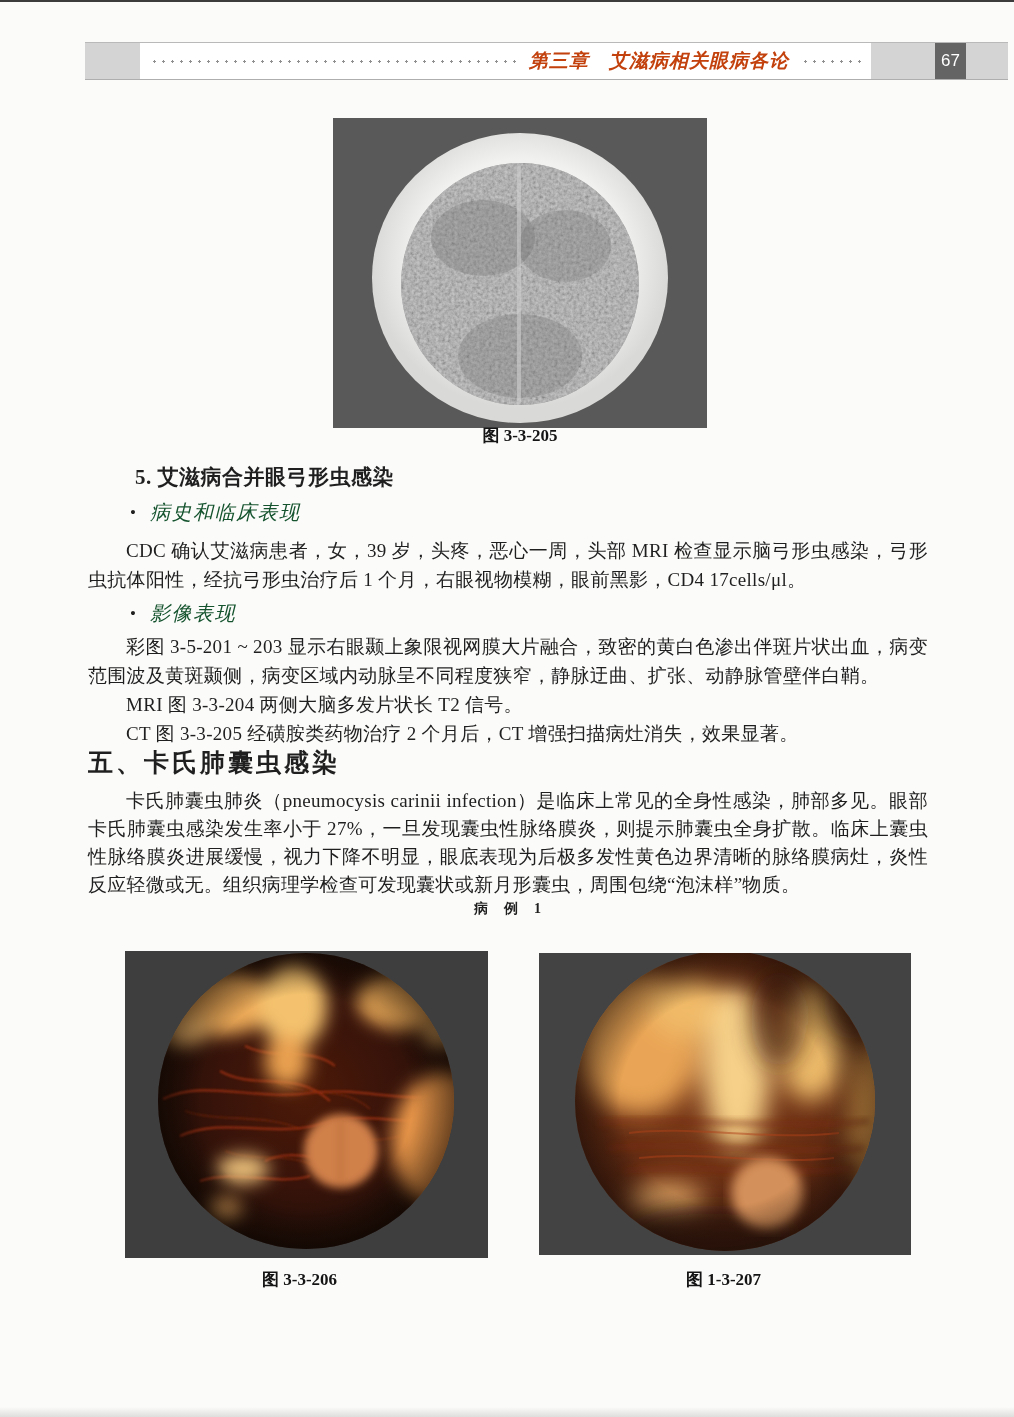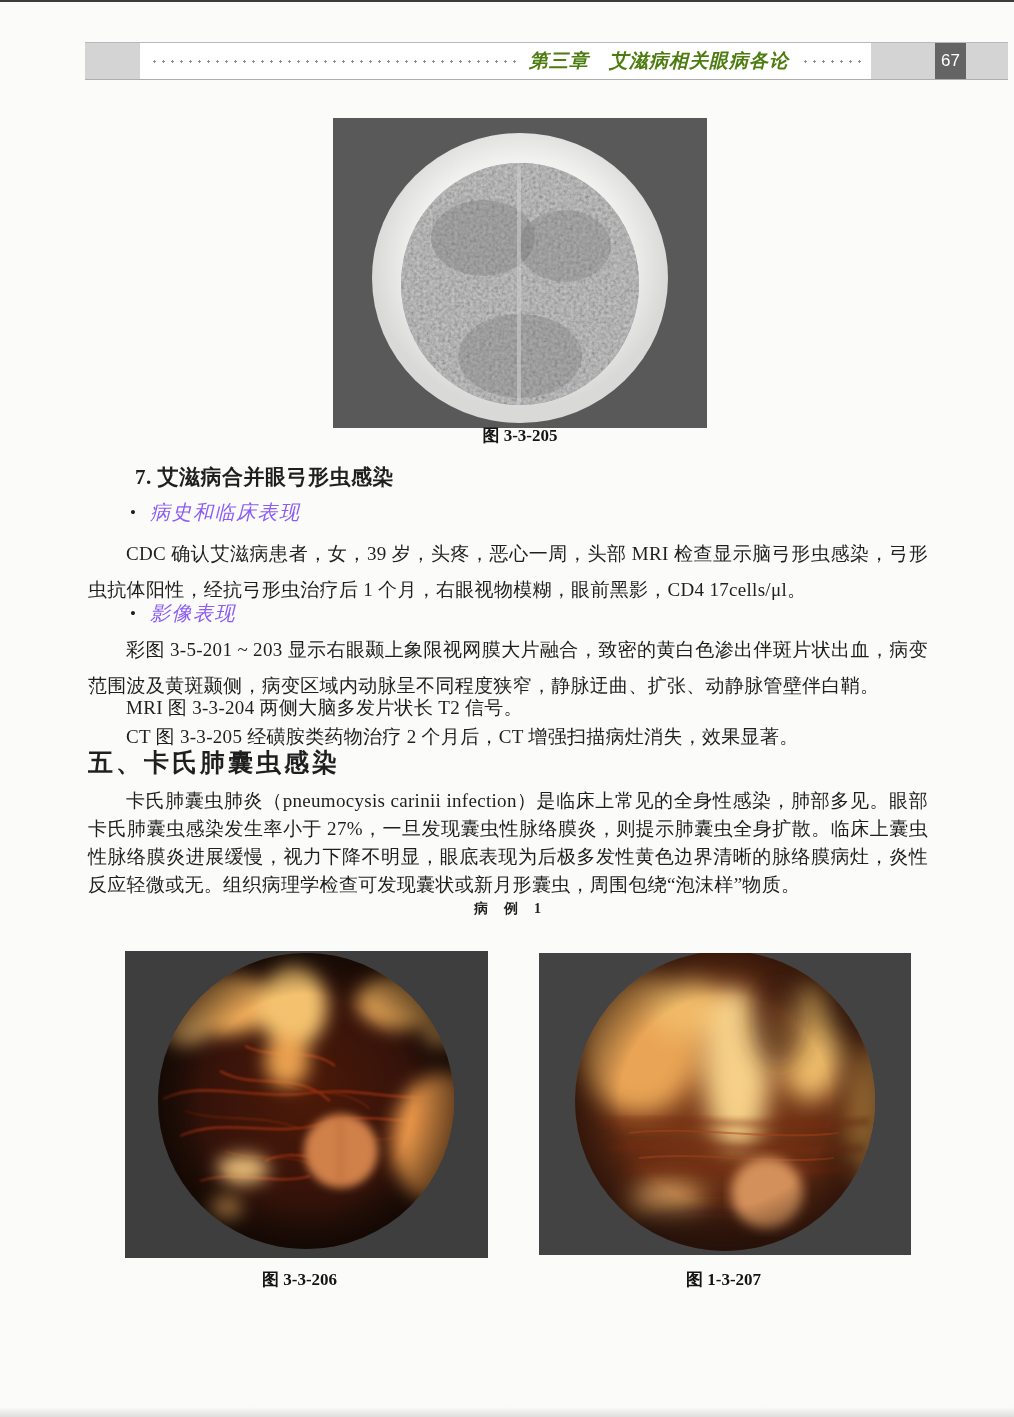--- a/index.html
+++ b/index.html
@@ -26,44 +26,44 @@
   .h-left  { width:55px; }
   .h-pre   { width:64px; }
   .h-post  { width:42px; }
   .h-mid { flex:1; display:flex; align-items:center; padding:0 10px; gap:12px; }
   .leader { height:3px;
     background-image:radial-gradient(circle,#8f8f8f 1.2px,rgba(0,0,0,0) 1.4px);
     background-size:9px 3px; background-repeat:repeat-x; }
   .leader-l { flex:1; }
   .leader-r { width:60px; }
   .h-title { font-family:"Liberation Sans",sans-serif; font-weight:bold; font-style:italic;
-    font-size:19px; color:#4d7c0f; letter-spacing:1px; white-space:nowrap; }
+    font-size:19px; color:#c2410c; letter-spacing:1px; white-space:nowrap; }
   .h-page { width:31px; background:#646464; color:#ffffff; display:flex;
     align-items:center; justify-content:center;
     font-family:"Liberation Sans",sans-serif; font-size:17px; }
 
   
   .ct-fig  { left:333px; top:118px;  width:374px; height:310px; }
   .fund-l  { left:125px; top:951px;  width:363px; height:307px; }
   .fund-r  { left:539px; top:953px;  width:372px; height:302px; }
   .ct-fig svg, .fund-l svg, .fund-r svg { display:block; width:100%; height:100%; }
 
   .cap { font-weight:bold; font-size:17px; color:#141414; }
   .cap-205 { left:333px; top:424px; width:374px; text-align:center; }
   .cap-206 { left:262px; top:1268px; }
   .cap-207 { left:686px; top:1268px; }
 
   
   .h-s2 { left:135px; top:463px; font-size:21px; font-weight:bold; letter-spacing:0.5px; }
   .bullet-line { left:130px; display:flex; align-items:center; gap:14px; font-size:20px; }
   .b1 { top:499px; } .b2 { top:600px; }
   .bullet-dot { font-size:17px; line-height:1; }
-  .bullet-text { font-style:italic; letter-spacing:1.5px; color:#8b5cf6; }
-
-  .para { left:88px; width:840px; font-size:19px; line-height:36px;
+  .bullet-text { font-style:italic; letter-spacing:1.5px; color:#14532d; }
+
+  .para { left:88px; width:840px; font-size:19px; line-height:29px;
     text-align:justify; text-indent:2em; letter-spacing:0.3px; }
   .p1 { top:536px; }
   .p2 { top:632px; }
   .p3 { top:690px; }
   .p4 { top:719px; }
 
   .h-s5 { left:88px; top:746px; width:840px; text-align:left;
     font-size:25px; font-weight:bold; letter-spacing:3px; }
   .p5 { top:787px; line-height:28px; }
 
@@ -115,21 +115,21 @@
         <rect width="374" height="310" filter="url(#ctNoise)" opacity="0.22" style="mix-blend-mode:screen"></rect>
         <ellipse cx="150" cy="120" rx="52" ry="38" fill="#747474" opacity="0.35"></ellipse>
         <ellipse cx="232" cy="128" rx="46" ry="36" fill="#767676" opacity="0.32"></ellipse>
         <ellipse cx="187" cy="238" rx="62" ry="42" fill="#727272" opacity="0.3"></ellipse>
         <rect x="184" y="48" width="4" height="238" rx="2" fill="#d2d2d2" opacity="0.55"></rect>
       </g>
     </svg>
   </div>
   <div class="abs cap cap-205">图 3-3-205</div>
 
-  <h3 class="abs h-s2">7. 艾滋病合并眼弓形虫感染</h3>
+  <h3 class="abs h-s2">5. 艾滋病合并眼弓形虫感染</h3>
 
   <div class="abs bullet-line b1">
     <span class="bullet-dot">•</span>
     <span class="bullet-text">病史和临床表现</span>
   </div>
 
   <p class="abs para p1">CDC 确认艾滋病患者，女，39 岁，头疼，恶心一周，头部 MRI 检查显示脑弓形虫感染，弓形虫抗体阳性，经抗弓形虫治疗后 1 个月，右眼视物模糊，眼前黑影，CD4 17cells/μl。</p>
 
   <div class="abs bullet-line b2">
     <span class="bullet-dot">•</span>

